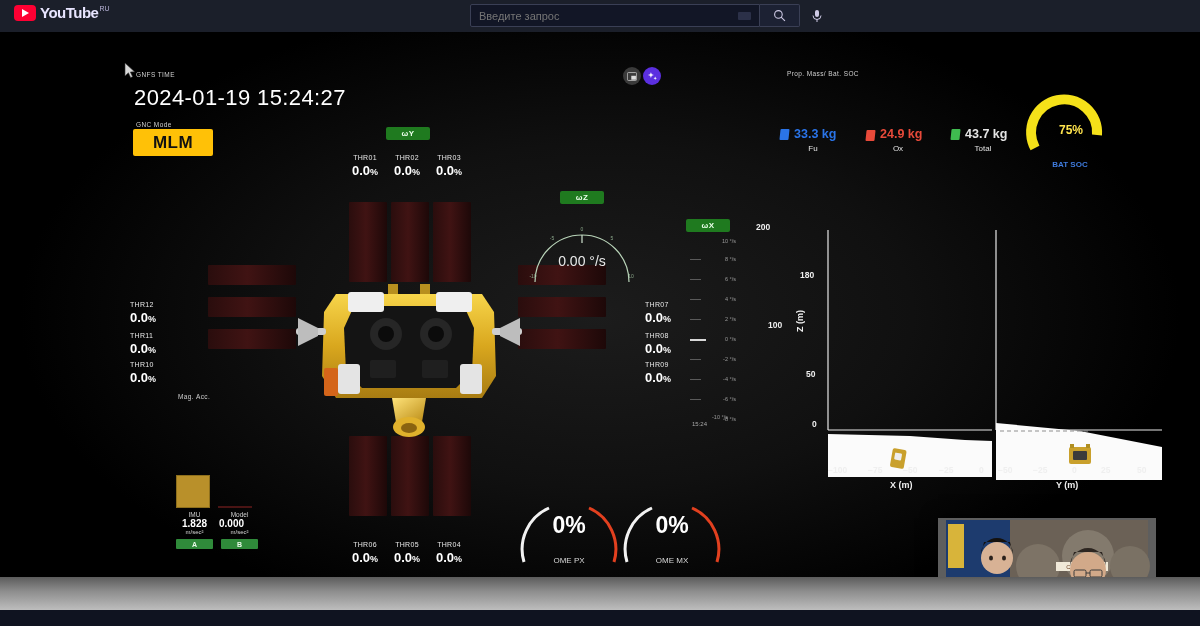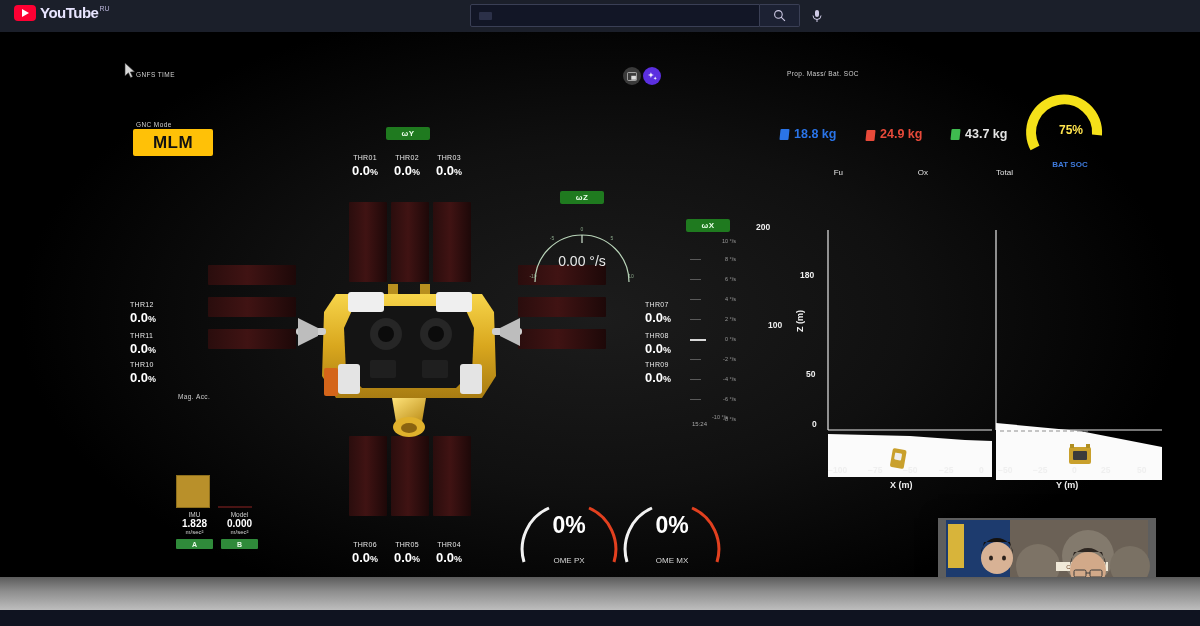--- a/index.html
+++ b/index.html
@@ -66,21 +66,21 @@
 
   
   .chip { position:absolute; background:#1f7a1f; border-radius:2px; color:#eaffea;
      font-size:8px; font-weight:bold; display:flex; align-items:center;
      justify-content:center; letter-spacing:.5px; }
 
   
   .prop-lbl { left:787px; top:38px; }
   .prop-item { position:absolute; top:95px; display:flex; align-items:center; font-size:12.5px; font-weight:bold; }
   .prop-sq { width:9px; height:11px; margin-right:5px; border-radius:1px; transform:skewX(-6deg); }
-  .prop-cap { position:absolute; top:136px; font-size:8px; color:#e2e2e2; text-align:right; width:60px; }
+  .prop-cap { position:absolute; top:112px; font-size:8px; color:#e2e2e2; text-align:center; width:60px; }
 
   
   .bat-wrap { position:absolute; left:1025px; top:58px; width:86px; height:62px; }
   .bat-pct { position:absolute; left:1048px; top:91px; width:46px; text-align:center;
      color:#ffe44d; font-size:12px; font-weight:bold; }
   .bat-cap { position:absolute; left:1038px; top:128px; width:64px; text-align:center;
      color:#3f7bdd; font-size:8px; font-weight:bold; }
 
   
   .thbar { position:absolute; background:linear-gradient(90deg,#2a0d0d,#401313 45%,#1d0808); border-radius:1px; }
@@ -136,20 +136,21 @@
 <div id="root">
 
   <div class="yt-bar">
     <div class="yt-logo">
       <div class="yt-play"></div>
       <div class="yt-word">YouTube</div>
       <div class="yt-cc">RU</div>
     </div>
 
     <div class="yt-search">
+      <input placeholder="Введите запрос" style="">
       <div class="yt-kbd"></div>
     </div>
     <div class="yt-searchbtn">
       <svg width="13" height="13" viewBox="0 0 24 24">
         <circle cx="10" cy="10" r="7" fill="none" stroke="#cfcbe6" stroke-width="2"></circle>
         <line x1="15" y1="15" x2="22" y2="22" stroke="#cfcbe6" stroke-width="2"></line>
       </svg>
     </div>
     <div class="yt-mic">
       <svg width="12" height="14" viewBox="0 0 24 28">
@@ -174,30 +175,31 @@
       </svg>
     </div>
     <div class="pillbtn pill-ai">
       <svg width="11" height="11" viewBox="0 0 14 14">
         <path d="M5 1.5 L6 4.2 L8.8 5.2 L6 6.2 L5 9 L4 6.2 L1.2 5.2 L4 4.2 Z" fill="#fff"></path>
         <path d="M10.4 7 L11 8.6 L12.6 9.2 L11 9.8 L10.4 11.4 L9.8 9.8 L8.2 9.2 L9.8 8.6 Z" fill="#fff"></path>
       </svg>
     </div>
 
     <div class="lbl gnfs-lbl">GNFS TIME</div>
+    <div class="gnfs-time">2024-01-19 15:24:27</div>
     <div class="lbl gnc-lbl">GNC Mode</div>
     <div class="gnc-box">
       <span>MLM</span>
     </div>
 
     <div class="lbl prop-lbl">Prop. Mass/ Bat. SOC</div>
 
     <div class="prop-item" style="left:780px;color:#2a74e8;">
       <span class="prop-sq" style="background:#2a74e8"></span>
-      <span>18.8 kg</span>
+      <span>33.3 kg</span>
     </div>
     <div class="prop-cap" style="left:783px;">Fu</div>
 
     <div class="prop-item" style="left:866px;color:#e84a3a;align-items:flex-end;">
       <span class="prop-sq" style="background:#e84a3a"></span>
       <span>24.9 kg</span>
     </div>
     <div class="prop-cap" style="left:868px;">Ox</div>
 
     <div class="prop-item" style="left:951px;color:#e5e5e5;">
@@ -337,21 +339,21 @@
 
     <div class="imu-wrap">
       <div style="display:flex;align-items:flex-end;height:36px;gap:8px;">
         <div class="imu-bar" style="height:33px;"></div>
         <div class="imu-bar" style="height:2px;background:#6d2020;border-color:#4a1414;"></div>
       </div>
       <div style="display:flex;gap:8px;margin-top:3px;">
         <div class="imu-name">IMU</div>
         <div class="imu-name">Model</div>
       </div>
-      <div style="display:flex;gap:8px;">
+      <div style="display:flex;">
         <div class="imu-num">1.828</div>
         <div class="imu-num">0.000</div>
       </div>
       <div style="display:flex;gap:8px;">
         <div class="imu-unit">m/sec²</div>
         <div class="imu-unit">m/sec²</div>
       </div>
       <div style="display:flex;gap:8px;margin-top:4px;">
         <div class="imu-ab">A</div>
         <div class="imu-ab">B</div>

